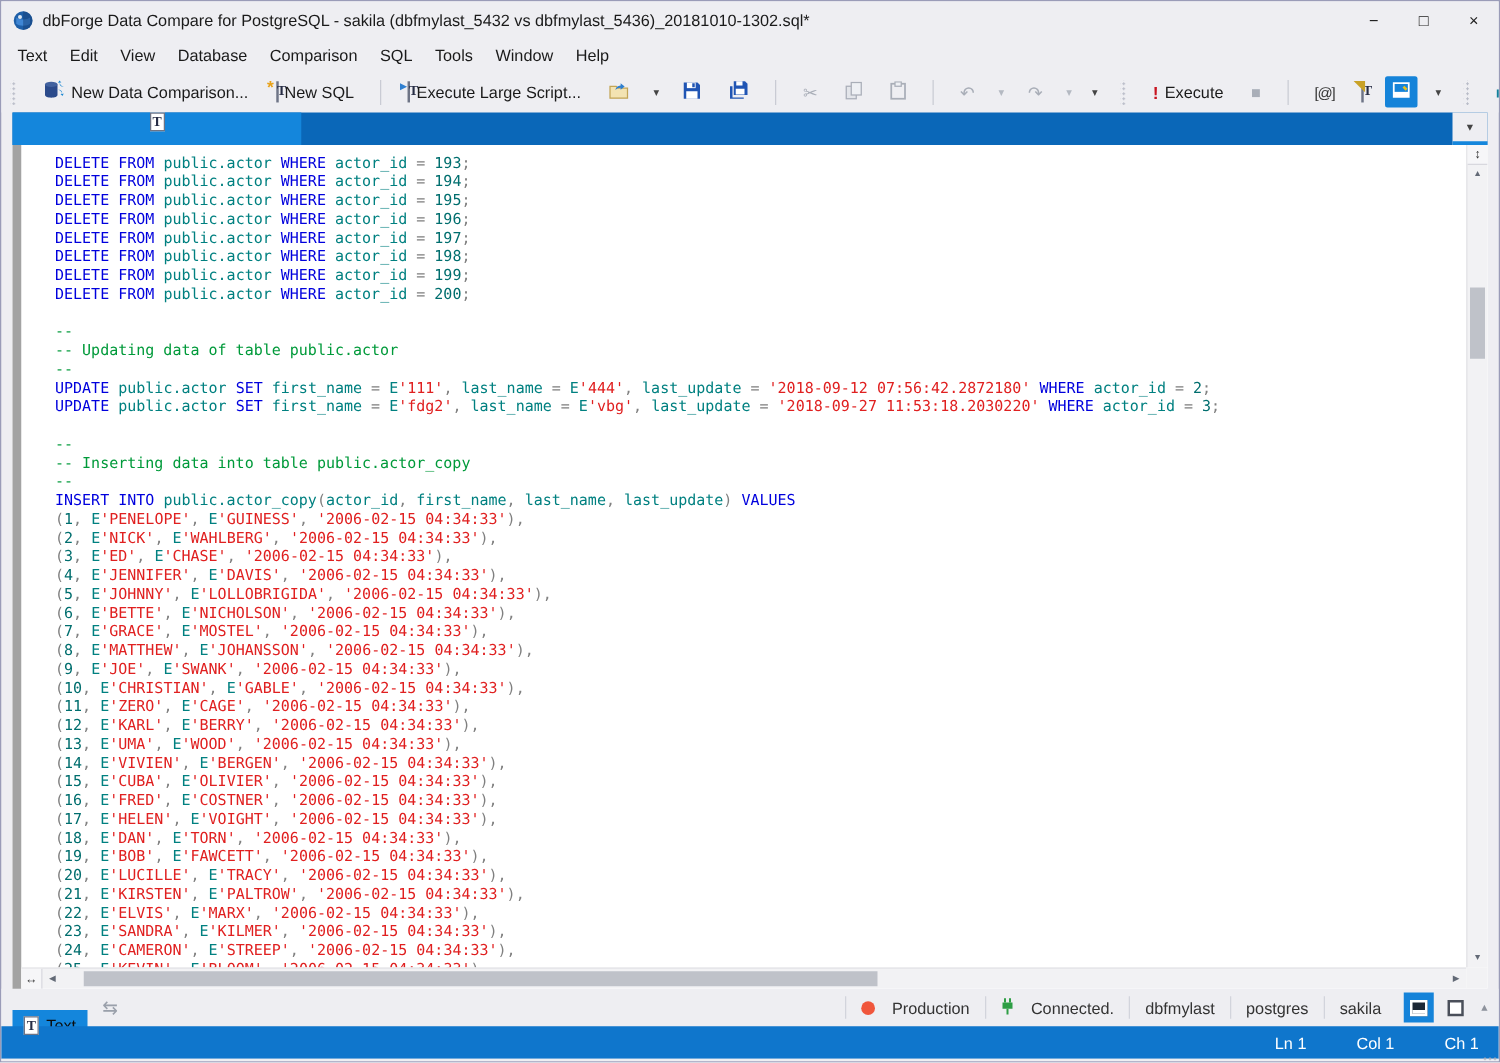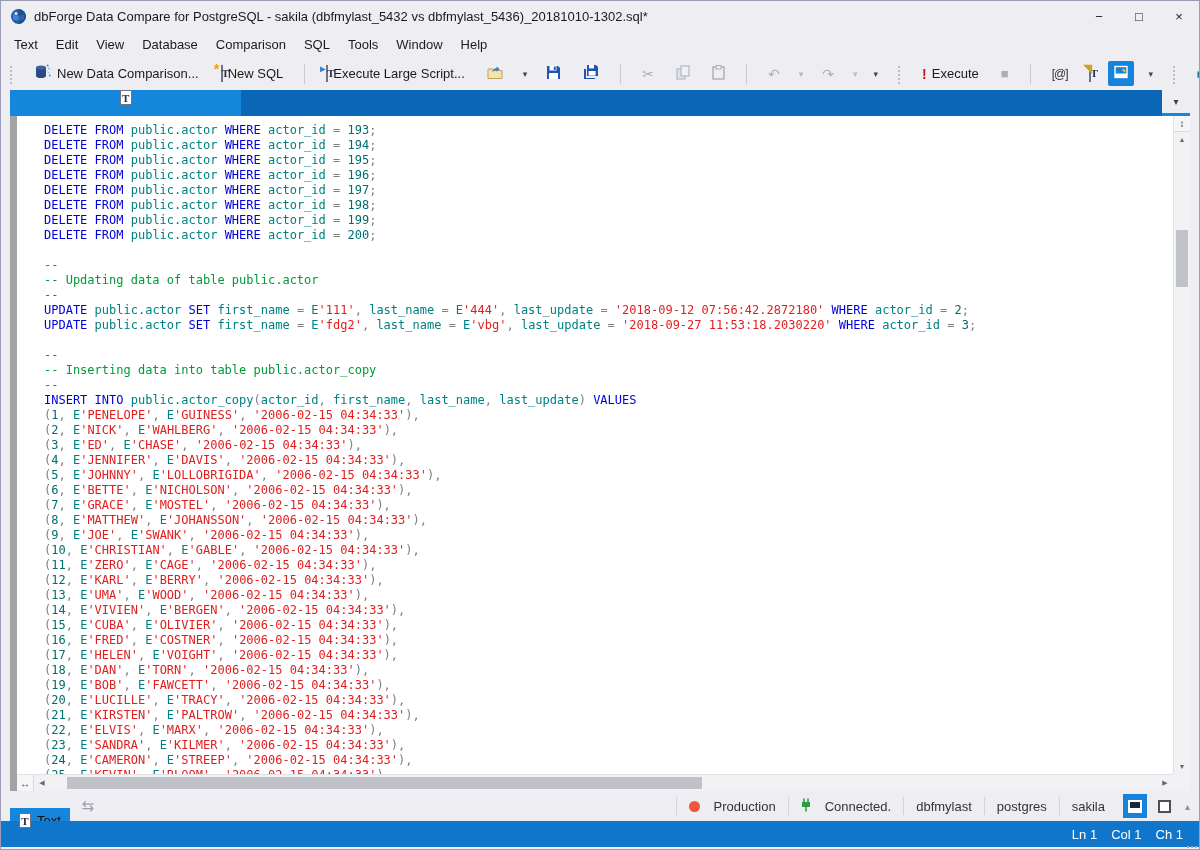--- a/index.html
+++ b/index.html
@@ -95,21 +95,21 @@
   .prod-dot { width:11px; height:11px; border-radius:50%; background:var(--production_dot,#f0563c); }
   .layout-btn { width:24px; height:24px; display:flex; align-items:center; justify-content:center; margin-left:6px; }
   .layout-btn.active { background:var(--toolbar_active_bg,#1583d9); }
   .split-ic { width:14px; height:13px; border:2px solid #fff; background:#1c2836; position:relative; }
   .split-ic::after { content:""; position:absolute; left:0; right:0; bottom:0; height:3px; background:#fff; }
   .full-ic { width:13px; height:13px; border:2px solid #4a4f5a; background:#fff; }
   .bb-overflow { color:#8d929c; font-size:10px; margin-left:8px; }
 
   
   .statusbar { height:26px; background:var(--statusbar_bg,#0f76cc); display:flex; align-items:center; justify-content:flex-end;
-               padding-right:16px; gap:14px; flex:0 0 auto; }
+               padding-right:16px; gap:40px; flex:0 0 auto; }
   .statusbar span { color:#fff; font-size:13px; }
   .bottomstrip { flex:1; position:relative; background:var(--chrome_bg,#eeeef2); }
   .resize-grip { position:absolute; right:1px; bottom:0px; width:12px; height:4px;
                  background-image:radial-gradient(circle,#a8acb8 1px, transparent 1.1px); background-size:4px 4px; }
 </style>
 </head>
 <body>
 
 <div class="window">
 

